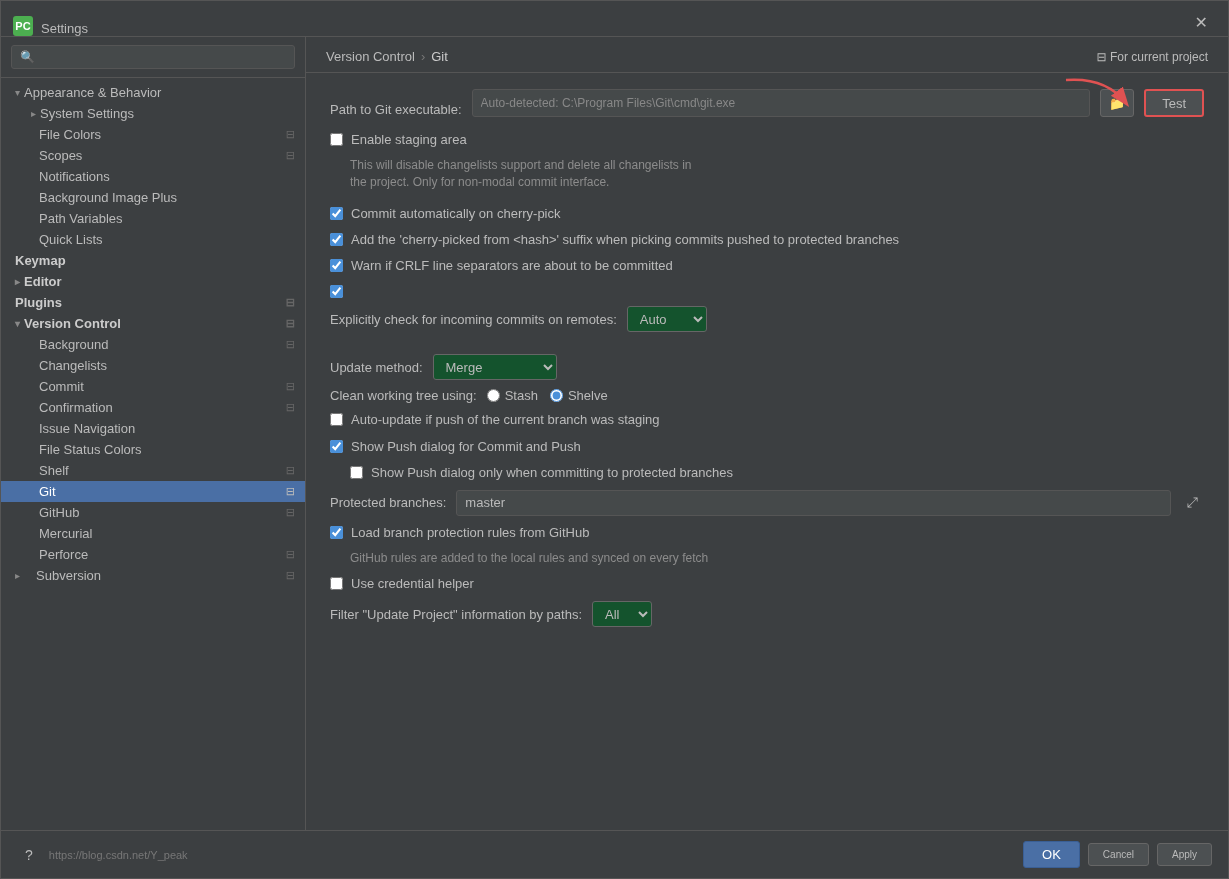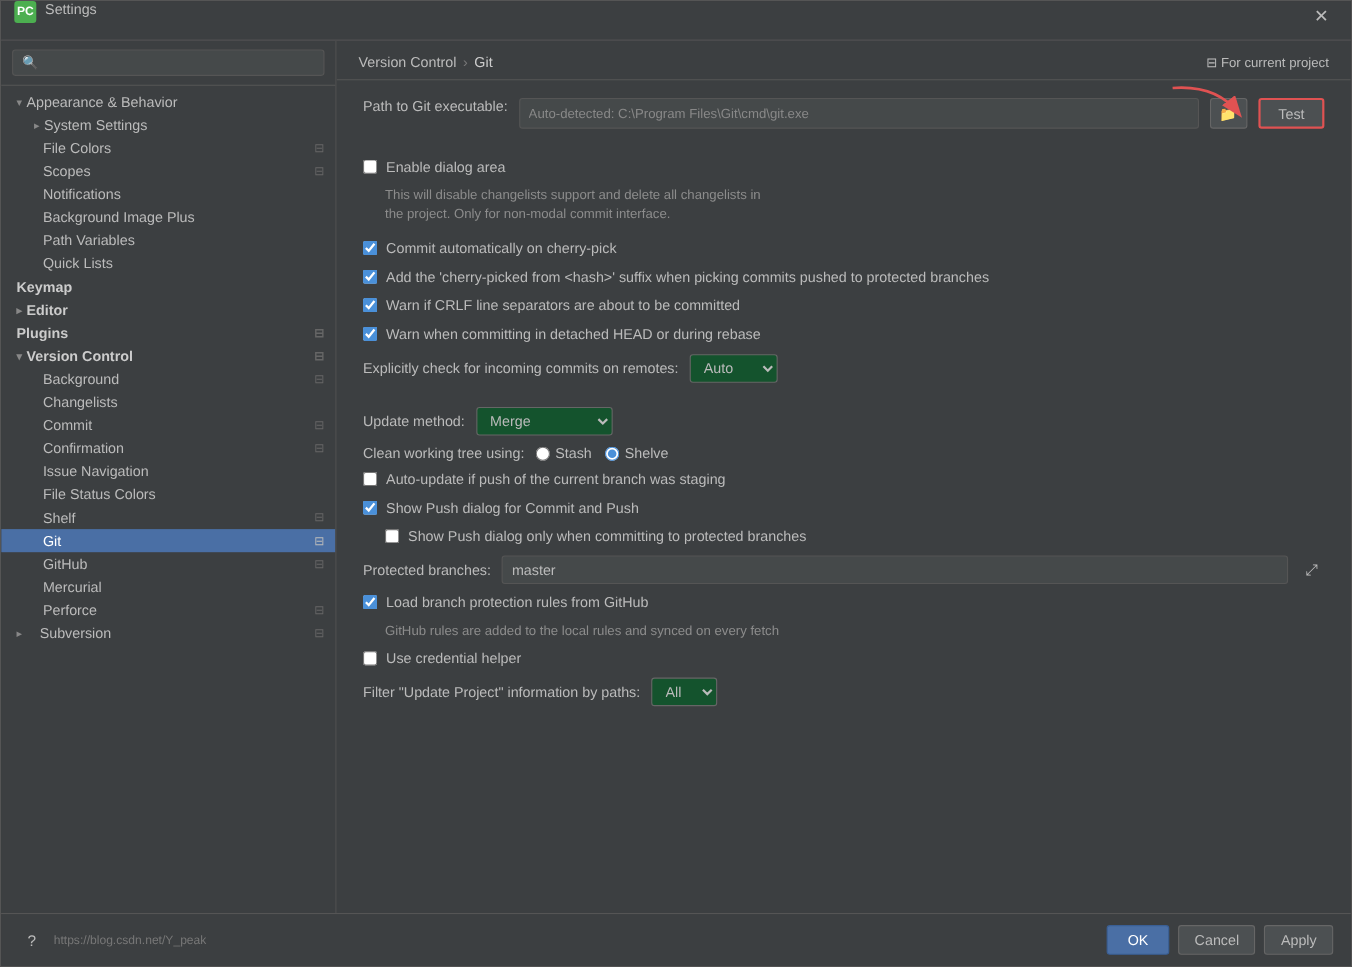--- a/index.html
+++ b/index.html
@@ -19,21 +19,21 @@
       height: 879px;
       background: #3c3f41;
       border: 1px solid #555;
       display: flex;
       flex-direction: column;
     }
     .titlebar {
       background: #3c3f41;
       height: 36px;
       display: flex;
-      align-items: flex-start;
+      align-items: flex-end;
       padding: 0 12px;
       border-bottom: 1px solid #555;
       flex-shrink: 0;
     }
     .titlebar-icon {
       width: 20px;
       height: 20px;
       margin-right: 8px;
       background: #4CAF50;
       border-radius: 3px;
@@ -122,22 +122,21 @@
     .settings-panel {
       flex: 1;
       overflow-y: auto;
       padding: 16px 24px;
     }
     .settings-panel::-webkit-scrollbar { width: 6px; }
     .settings-panel::-webkit-scrollbar-track { background: #3c3f41; }
     .settings-panel::-webkit-scrollbar-thumb { background: #555; border-radius: 3px; }
     .field-row {
       display: flex;
-      align-items: flex-start;
-      margin-bottom: 12px;
+      align-items: flex-end;
       gap: 10px;
     }
     .field-label {
       color: #bbbbbb;
       font-size: 13px;
       white-space: nowrap;
     }
     .git-path-input {
       flex: 1;
       background: #45494a;
@@ -209,21 +208,21 @@
       cursor: pointer;
       outline: none;
     }
     .radio-group {
       display: flex;
       align-items: center;
       gap: 12px;
     }
     .radio-row {
       display: flex;
-      align-items: flex-end;
+      align-items: center;
       gap: 5px;
     }
     .radio-row input[type="radio"] { accent-color: #4a90d9; cursor: pointer; }
     .radio-label { color: #bbbbbb; font-size: 13px; }
     .protected-input {
       flex: 1;
       background: #45494a;
       border: 1px solid #555;
       border-radius: 3px;
       color: #bbbbbb;
@@ -272,21 +271,21 @@
       cursor: pointer;
       font-size: 13px;
     }
     .btn-cancel, .btn-apply {
       background: #4c5052;
       border: 1px solid #666;
       border-radius: 3px;
       color: #bbbbbb;
       padding: 5px 14px;
       cursor: pointer;
-      font-size: 13px;
+      font-size: 10px;
     }
     .help-btn {
       background: none;
       border: none;
       color: #bbbbbb;
       font-size: 14px;
       cursor: pointer;
       padding: 4px 8px;
     }
     .sidebar-row {
@@ -473,21 +472,21 @@
             </div>
             <button class="test-btn">Test</button>
           </div>
         </div>
 
 
         <div class="section-gap"></div>
 
         <div class="checkbox-row">
           <input type="checkbox" id="cb-staging" style="">
-          <label for="cb-staging" class="checkbox-label">Enable dialog area</label>
+          <label for="cb-staging" class="checkbox-label">Enable staging area</label>
         </div>
         <div class="note-text">This will disable changelists support and delete all changelists in<br>the project. Only for non-modal commit interface.</div>
 
         <div class="section-gap" style="height:6px;"></div>
 
         <div class="checkbox-row">
           <input type="checkbox" id="cb-commit-auto" checked="" style="">
           <label for="cb-commit-auto" class="checkbox-label">Commit automatically on cherry-pick</label>
         </div>
 
@@ -496,21 +495,20 @@
           <label for="cb-cherry-suffix" class="checkbox-label">Add the 'cherry-picked from &lt;hash&gt;' suffix when picking commits pushed to protected branches</label>
         </div>
 
         <div class="checkbox-row">
           <input type="checkbox" id="cb-crlf" checked="" style="">
           <label for="cb-crlf" class="checkbox-label">Warn if CRLF line separators are about to be committed</label>
         </div>
 
         <div class="checkbox-row">
           <input type="checkbox" id="cb-detached" checked="" style="">
-          <label for="cb-detached" class="checkbox-label">Warn when committing in detached HEAD or during rebase</label>
         </div>
 
         <div class="inline-row">
           <span class="inline-label">Explicitly check for incoming commits on remotes:</span>
           <select class="dropdown">
             <option>Auto</option>
             <option>Always</option>
             <option>Never</option>
           </select>
         </div>

